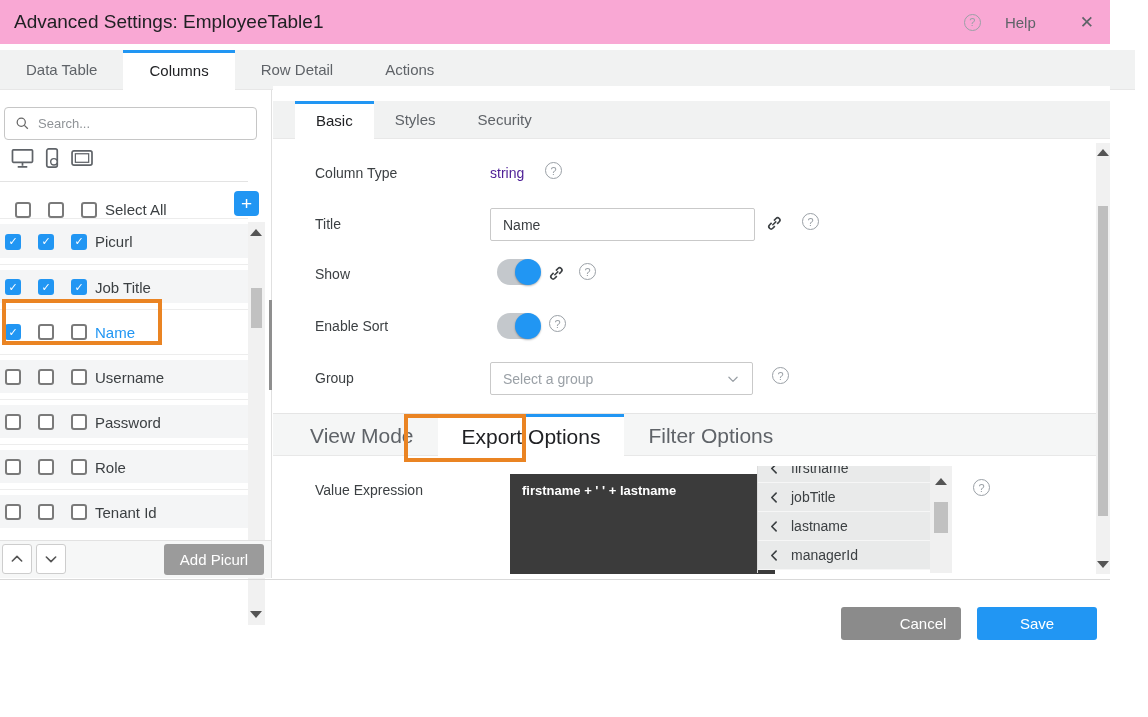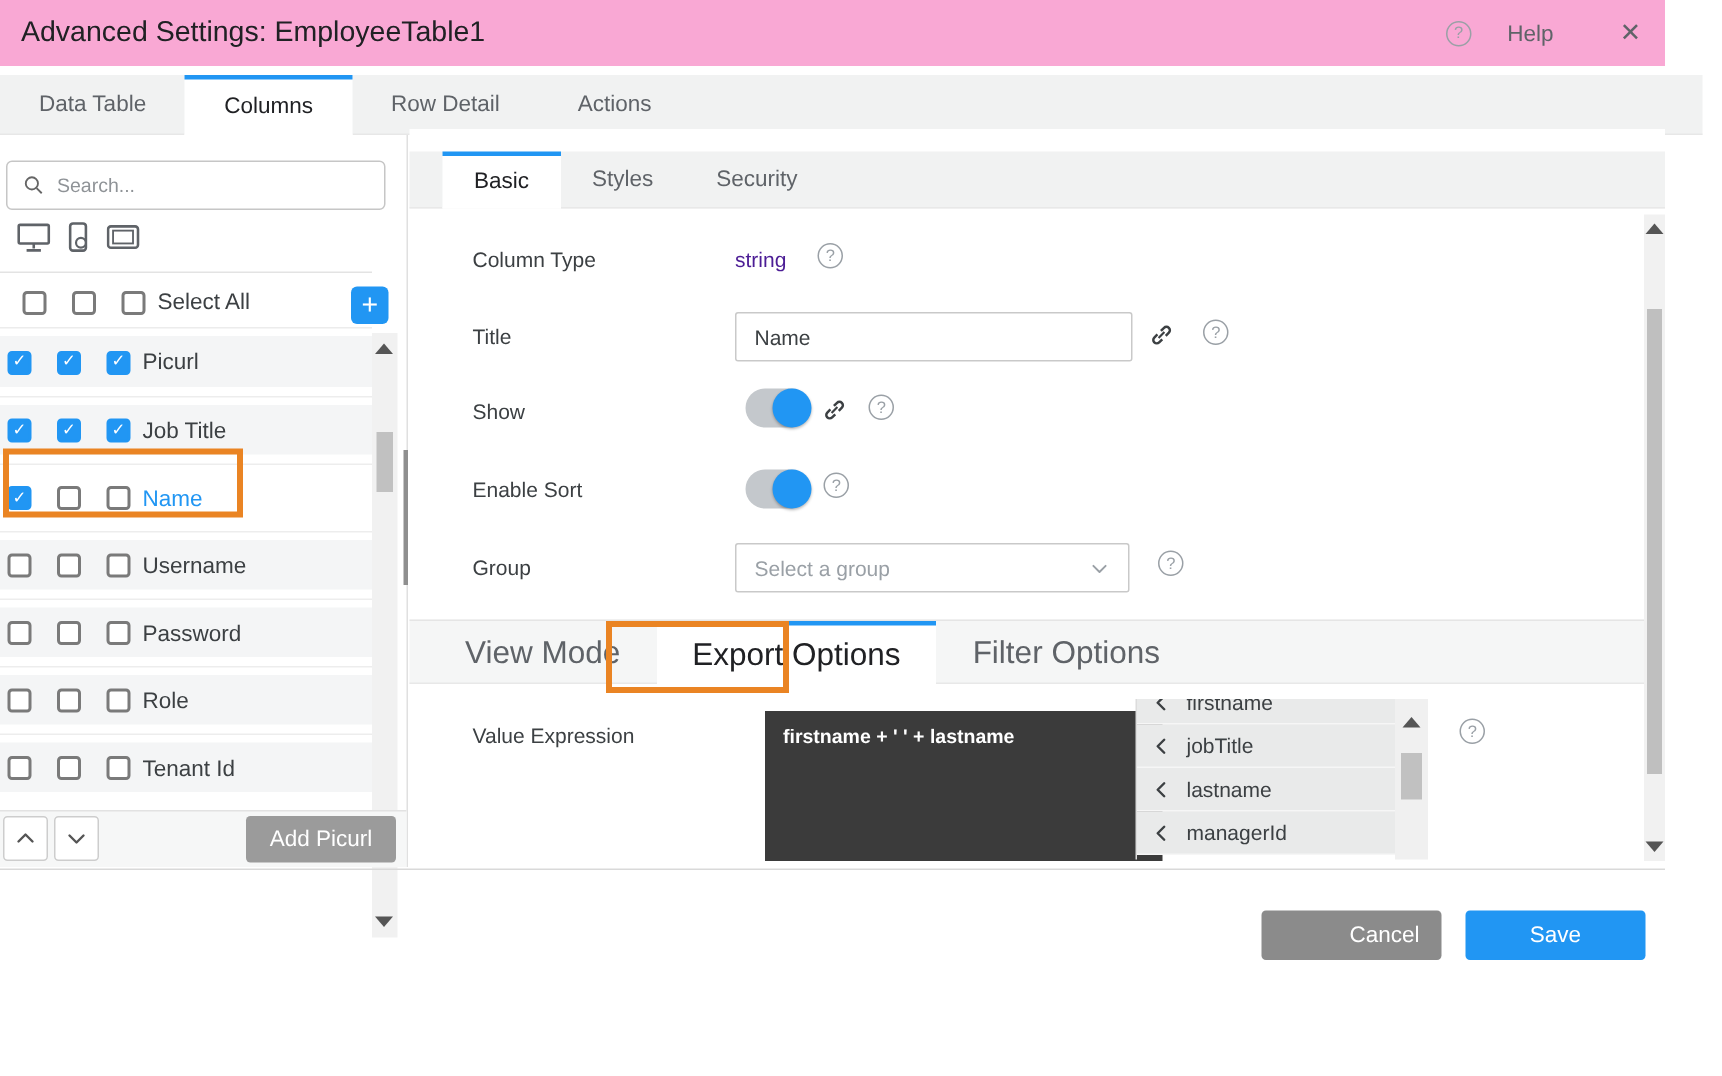--- a/index.html
+++ b/index.html
@@ -25,21 +25,21 @@
 
   
   .sidebar { position:absolute; left:0; top:90px; width:272px; height:488px; background:#fff;
              border-right:1px solid #e0e0e0; }
   .searchbox { position:absolute; left:4px; top:17px; width:253px; height:33px; border:1px solid #c6c6c6;
                border-radius:4px; display:flex; align-items:center; padding-left:10px; gap:8px; background:#fff; }
   .searchbox input { border:0; outline:0; font-size:13px; color:#5f6368; width:180px; font-family:inherit; background:transparent; }
   .searchbox input::placeholder { color:#8f9397; }
   .devices { position:absolute; left:11px; top:58px; display:flex; align-items:center; gap:11px; }
   .devices-divider { position:absolute; left:0; top:91px; width:248px; border-top:1px solid #e3e3e3; }
-  .selall-row { position:absolute; left:0; top:95px; width:248px; height:33px; display:flex; align-items:center; padding-left:15px; }
+  .selall-row { position:absolute; left:0; top:95px; width:248px; height:33px; display:flex; align-items:flex-end; padding-left:15px; }
   .cb { width:16px; height:16px; border:2px solid #7a7a7a; border-radius:3px; background:#fff; flex:0 0 auto;
         display:inline-flex; align-items:center; justify-content:center; margin-right:17px; }
   .cb.on { background:#2196f3; border-color:#2196f3; }
   .cb.on::after { content:"✓"; color:#fff; font-size:11px; font-weight:bold; line-height:1; }
   .selall-label { font-size:15px; color:#3c4043; margin-left:-9px; }
   .plus-btn { position:absolute; left:234px; top:101px; width:25px; height:25px; background:#2196f3; color:#fff;
               border-radius:4px; font-size:19px; display:flex; align-items:center; justify-content:center; cursor:pointer; }
   .column-list { position:absolute; left:0; top:128px; width:248px; border-top:1px solid #ececec; }
   .srow { position:relative; height:45px; display:flex; align-items:center; padding-left:5px; cursor:pointer; }
   .srow + .srow { border-top:1px solid #ededed; }

